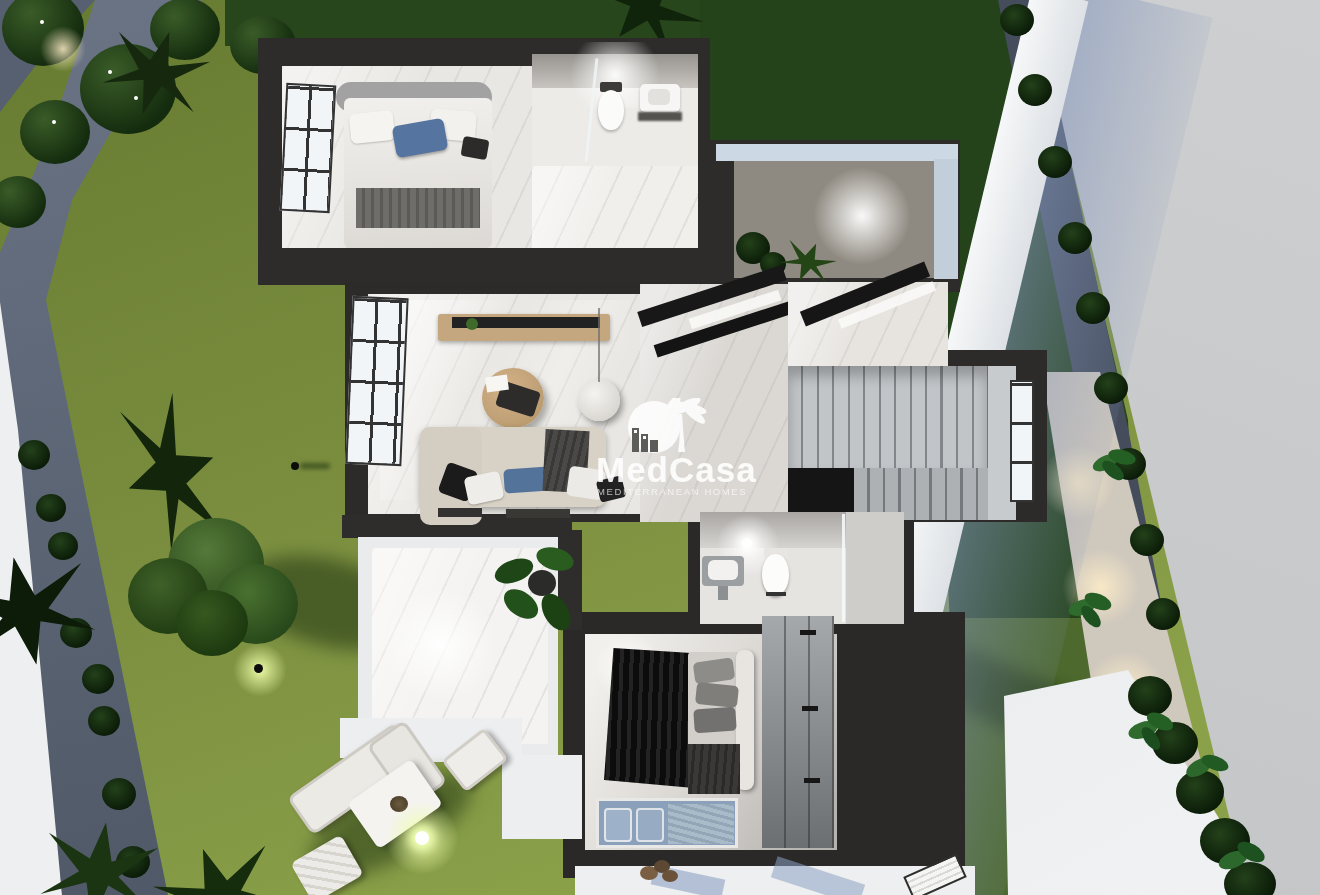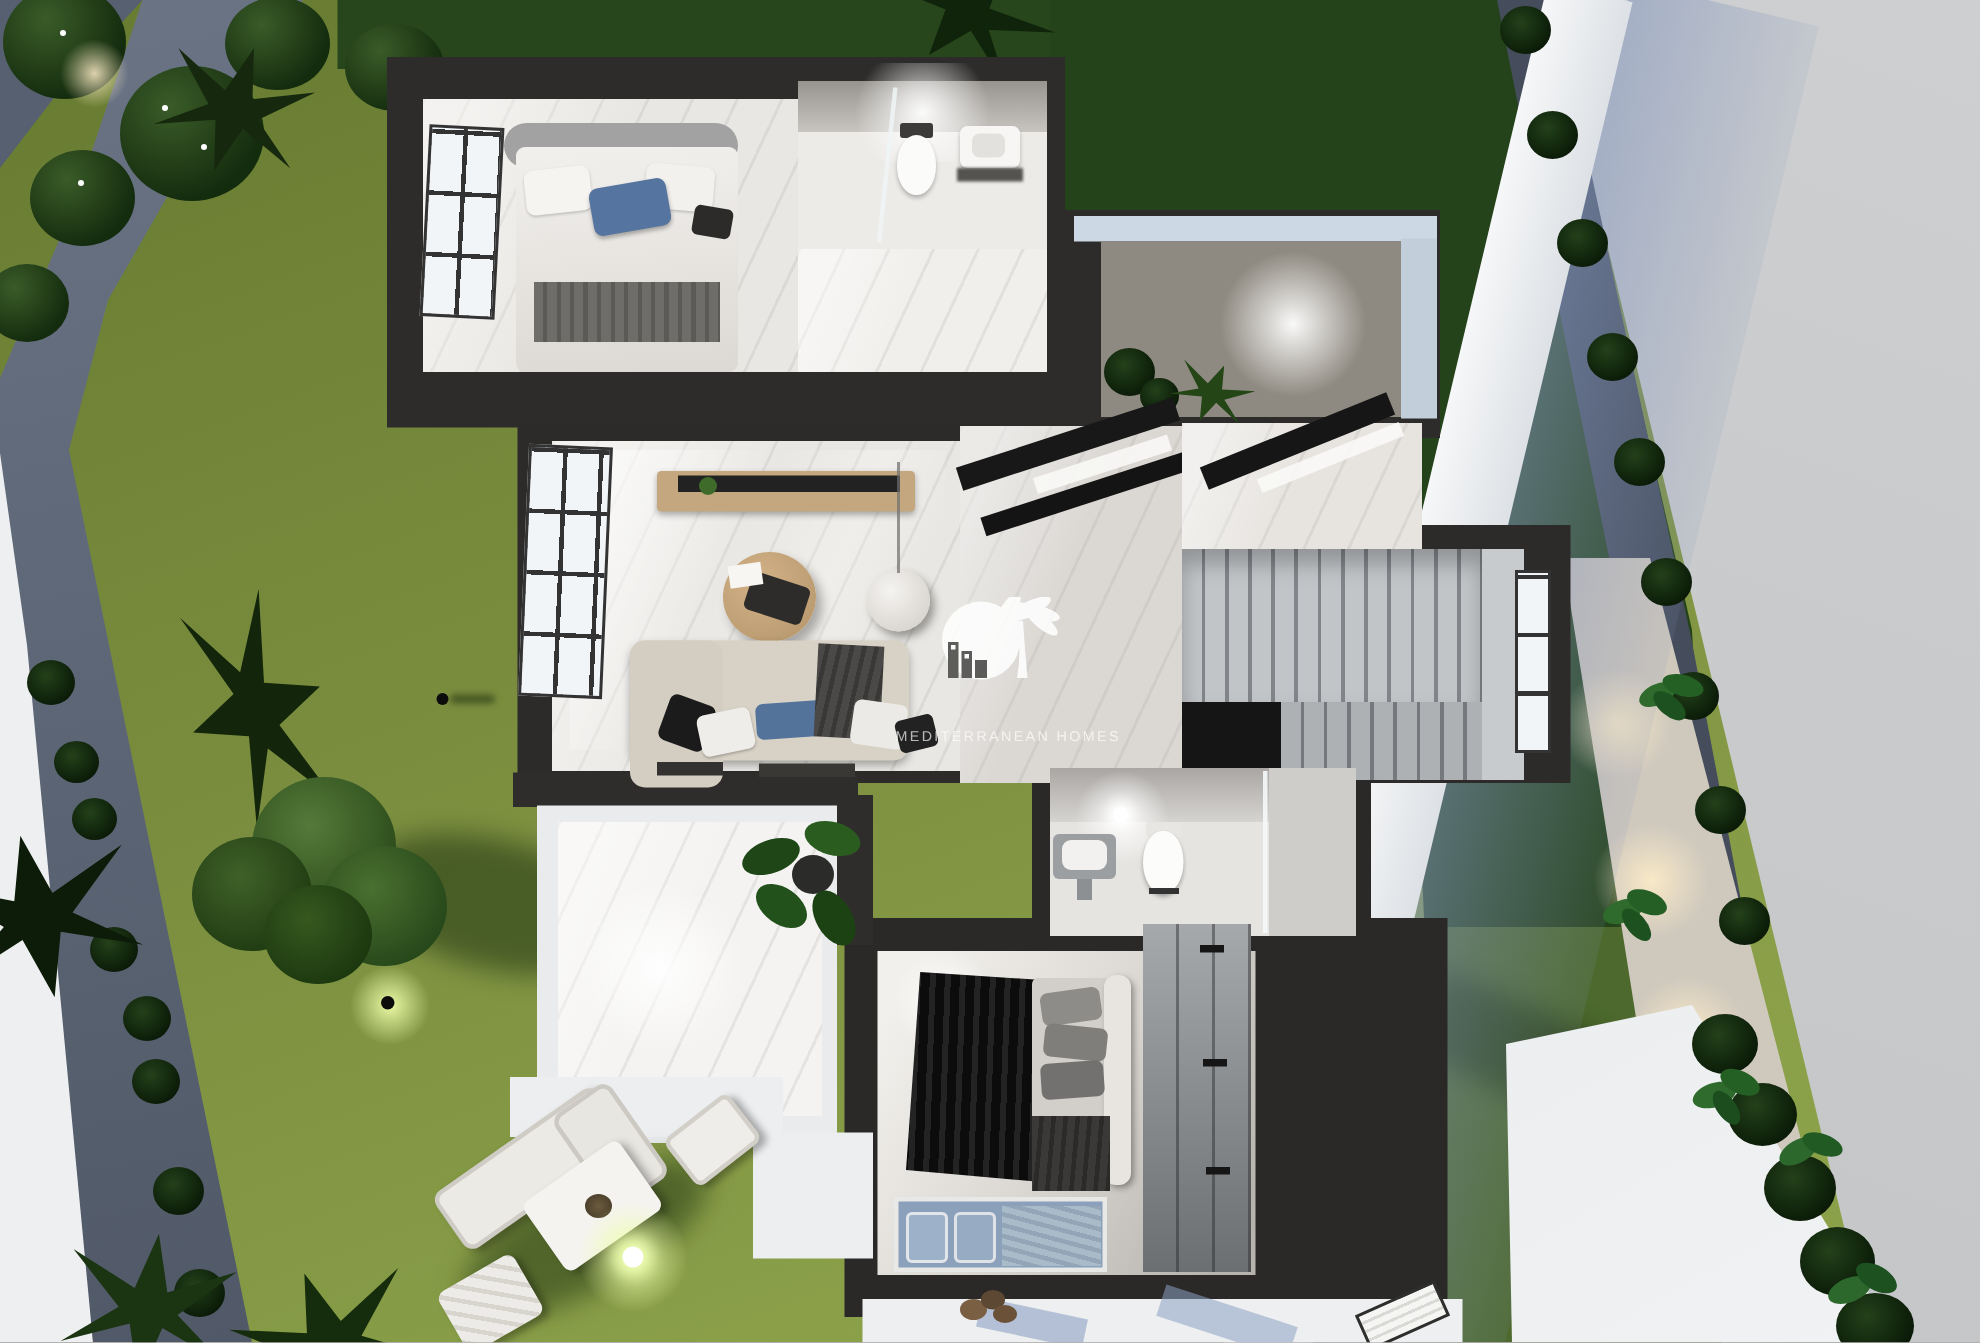--- a/index.html
+++ b/index.html
@@ -321,16 +321,17 @@
       <rect x="36" y="42" width="8" height="12" fill="#4a4a48"></rect>
       <rect x="20" y="32" width="3" height="3" fill="#ffffff"></rect>
       <rect x="29" y="38" width="3" height="3" fill="#ffffff"></rect>
       <path d="M62,16 q6,16 2,38 l7,0 q-2,-22 -3,-38 Z" fill="#ffffff"></path>
       <ellipse cx="76" cy="10" rx="17" ry="5" fill="#ffffff" transform="rotate(14 76 10)"></ellipse>
       <ellipse cx="72" cy="8" rx="16" ry="5" fill="#ffffff" transform="rotate(-26 72 8)"></ellipse>
       <ellipse cx="58" cy="9" rx="14" ry="5" fill="#ffffff" transform="rotate(-58 58 9)"></ellipse>
       <ellipse cx="80" cy="16" rx="14" ry="4.5" fill="#ffffff" transform="rotate(40 80 16)"></ellipse>
       <ellipse cx="54" cy="13" rx="12" ry="4.5" fill="#ffffff" transform="rotate(160 54 13)"></ellipse>
     </svg>
+    <div class="wm-brand abs" style="left:8px;top:52px;">MedCasa</div>
     <div class="wm-tag abs" style="left:9px;top:88px;">MEDITERRANEAN HOMES</div>
   </div>
 
 </div>
 
 </body></html>

